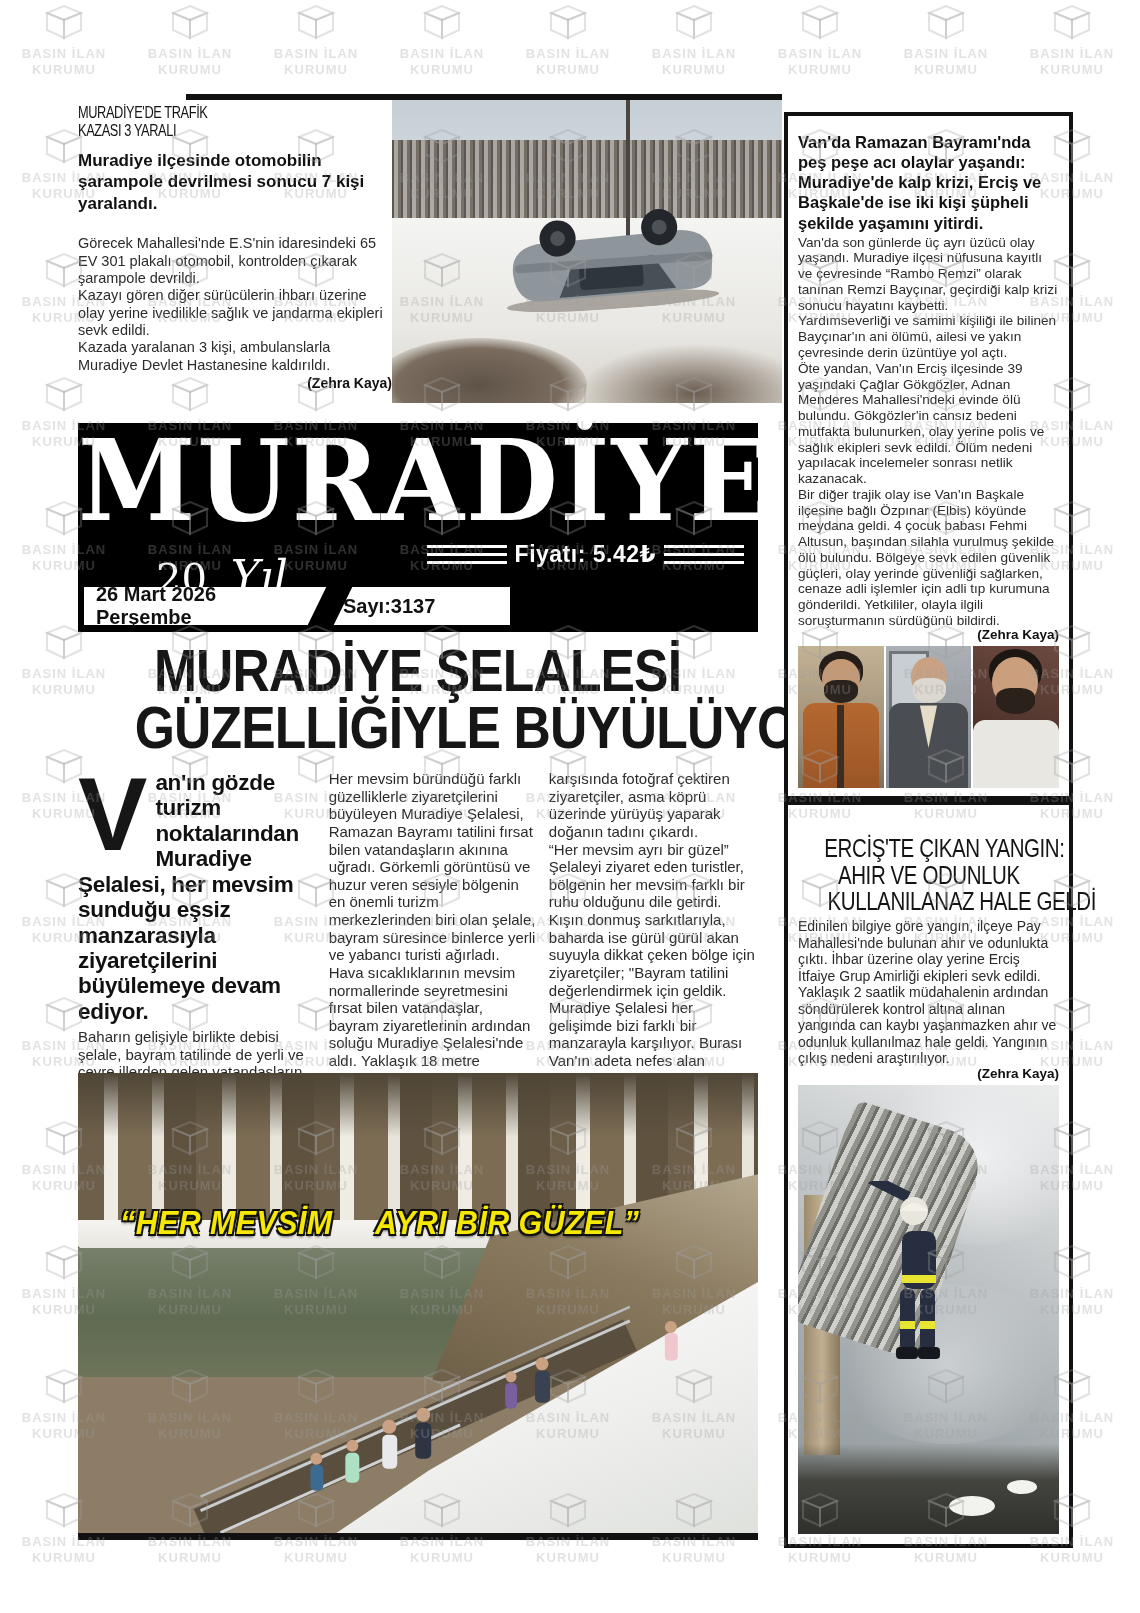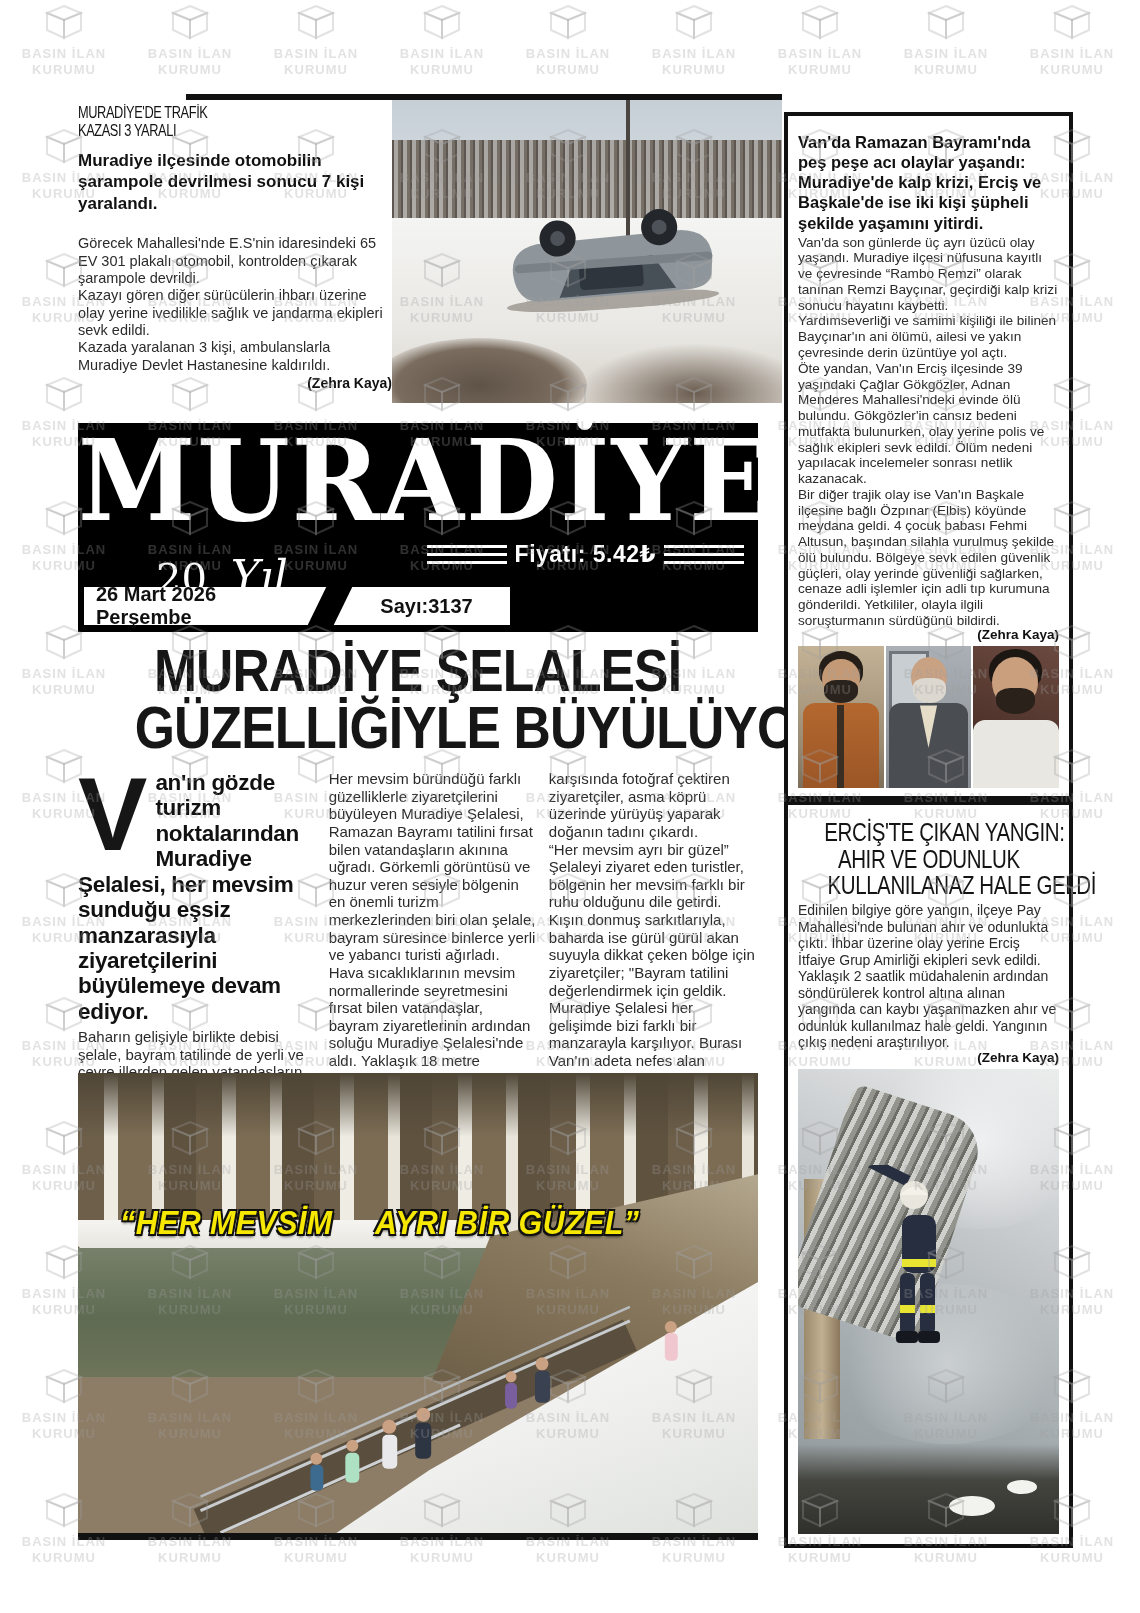--- a/index.html
+++ b/index.html
@@ -51,21 +51,21 @@
   #article-van .lede { font-size:16.5px; line-height:1.22; margin-top:8px; }
   #article-van .bodytext { font-size:13.6px; line-height:1.16; margin-top:2px; position:relative; }
   #article-van .byline { font-size:13.5px; margin-top:-2px; }
   #photo-portraits { display:flex; gap:2px; height:142px; margin:4px 10px 8px 10px; }
   .portrait { position:relative; flex:1; overflow:hidden; }
   .portrait .head { position:absolute; border-radius:50%; }
   .portrait .hair { position:absolute; border-radius:50% 50% 40% 40%; }
   .portrait .beard { position:absolute; border-radius:40% 40% 55% 55%; }
   .portrait .torso { position:absolute; border-radius:12px 12px 0 0; }
   #divider-rc { height:9px; background:#111; width:100%; }
-  #article-fire .h { text-align:center; font-size:25px; line-height:1.07; margin-top:6px; }
+  #article-fire .h { text-align:center; font-size:25px; line-height:1.07; margin-top:22px; }
   #article-fire .lede { font-size:16.5px; line-height:1.2; margin-top:6px; }
   #article-fire .bodytext { font-size:14px; line-height:1.18; margin-top:3px; }
   #article-fire .byline { font-size:13.5px; margin-top:-1px; }
   
   #photo-fire { position:relative; flex:1; margin:4px 10px 10px 10px; overflow:hidden;
     background:linear-gradient(205deg,#eceded 0%,#c3c7c9 35%,#a4abae 65%,#8e9598 100%); }
   #photo-fire .smoke1 { position:absolute; right:-30px; top:-20px; width:220px; height:180px; border-radius:50%;
     background:radial-gradient(circle, rgba(240,241,242,0.95) 0%, rgba(240,241,242,0) 70%); }
   #photo-fire .smoke2 { position:absolute; left:30px; bottom:90px; width:240px; height:160px; border-radius:50%;
     background:radial-gradient(circle, rgba(210,214,216,0.8) 0%, rgba(210,214,216,0) 70%); }
@@ -88,21 +88,21 @@
   #masthead .year .num { font-family:"DejaVu Serif", serif; }
   #masthead .year .word { font-family:"DejaVu Serif", serif; font-style:italic; font-size:44px; }
   #masthead .price-row { position:absolute; right:14px; top:118px; display:flex; align-items:center; gap:8px; }
   .price-lines { width:80px; height:19px; background:repeating-linear-gradient(180deg,#fff 0 3px, rgba(0,0,0,0) 3px 8px); }
   #masthead .price-text { font-size:23px; font-weight:bold; letter-spacing:0.5px; }
   #masthead .price-cur { font-family:"DejaVu Sans", sans-serif; }
   #masthead .datebar { position:absolute; left:6px; bottom:7px; width:426px; height:38px; background:#fff; color:#111;
     display:flex; align-items:center; }
   #masthead .datebar .date { font-size:20px; font-weight:bold; padding-left:12px; width:215px; }
   #masthead .slash { width:26px; height:46px; background:#000; transform:skewX(-26deg); margin-left:6px; }
-  #masthead .issue { flex:1; text-align:center; font-size:20px; font-weight:bold; }
+  #masthead .issue { flex:1; text-align:left; font-size:20px; font-weight:bold; }
   #masthead .pubtype { position:absolute; right:10px; bottom:2px; font-family:"DejaVu Serif", serif; font-style:italic;
     font-size:37px; letter-spacing:1px; }
   
   #main-article { left:78px; top:642px; width:680px; }
   #main-article .mh { text-align:center; line-height:0.95; }
   #main-article .mh .cond { font-size:60px; font-weight:900; letter-spacing:-1px; transform:scaleX(0.86); }
   #main-cols { display:flex; gap:12px; margin-top:14px; }
   #main-cols .col1 { width:243px; }
   #main-cols .col2 { width:212px; }
   #main-cols .col3 { width:213px; position:relative; }

